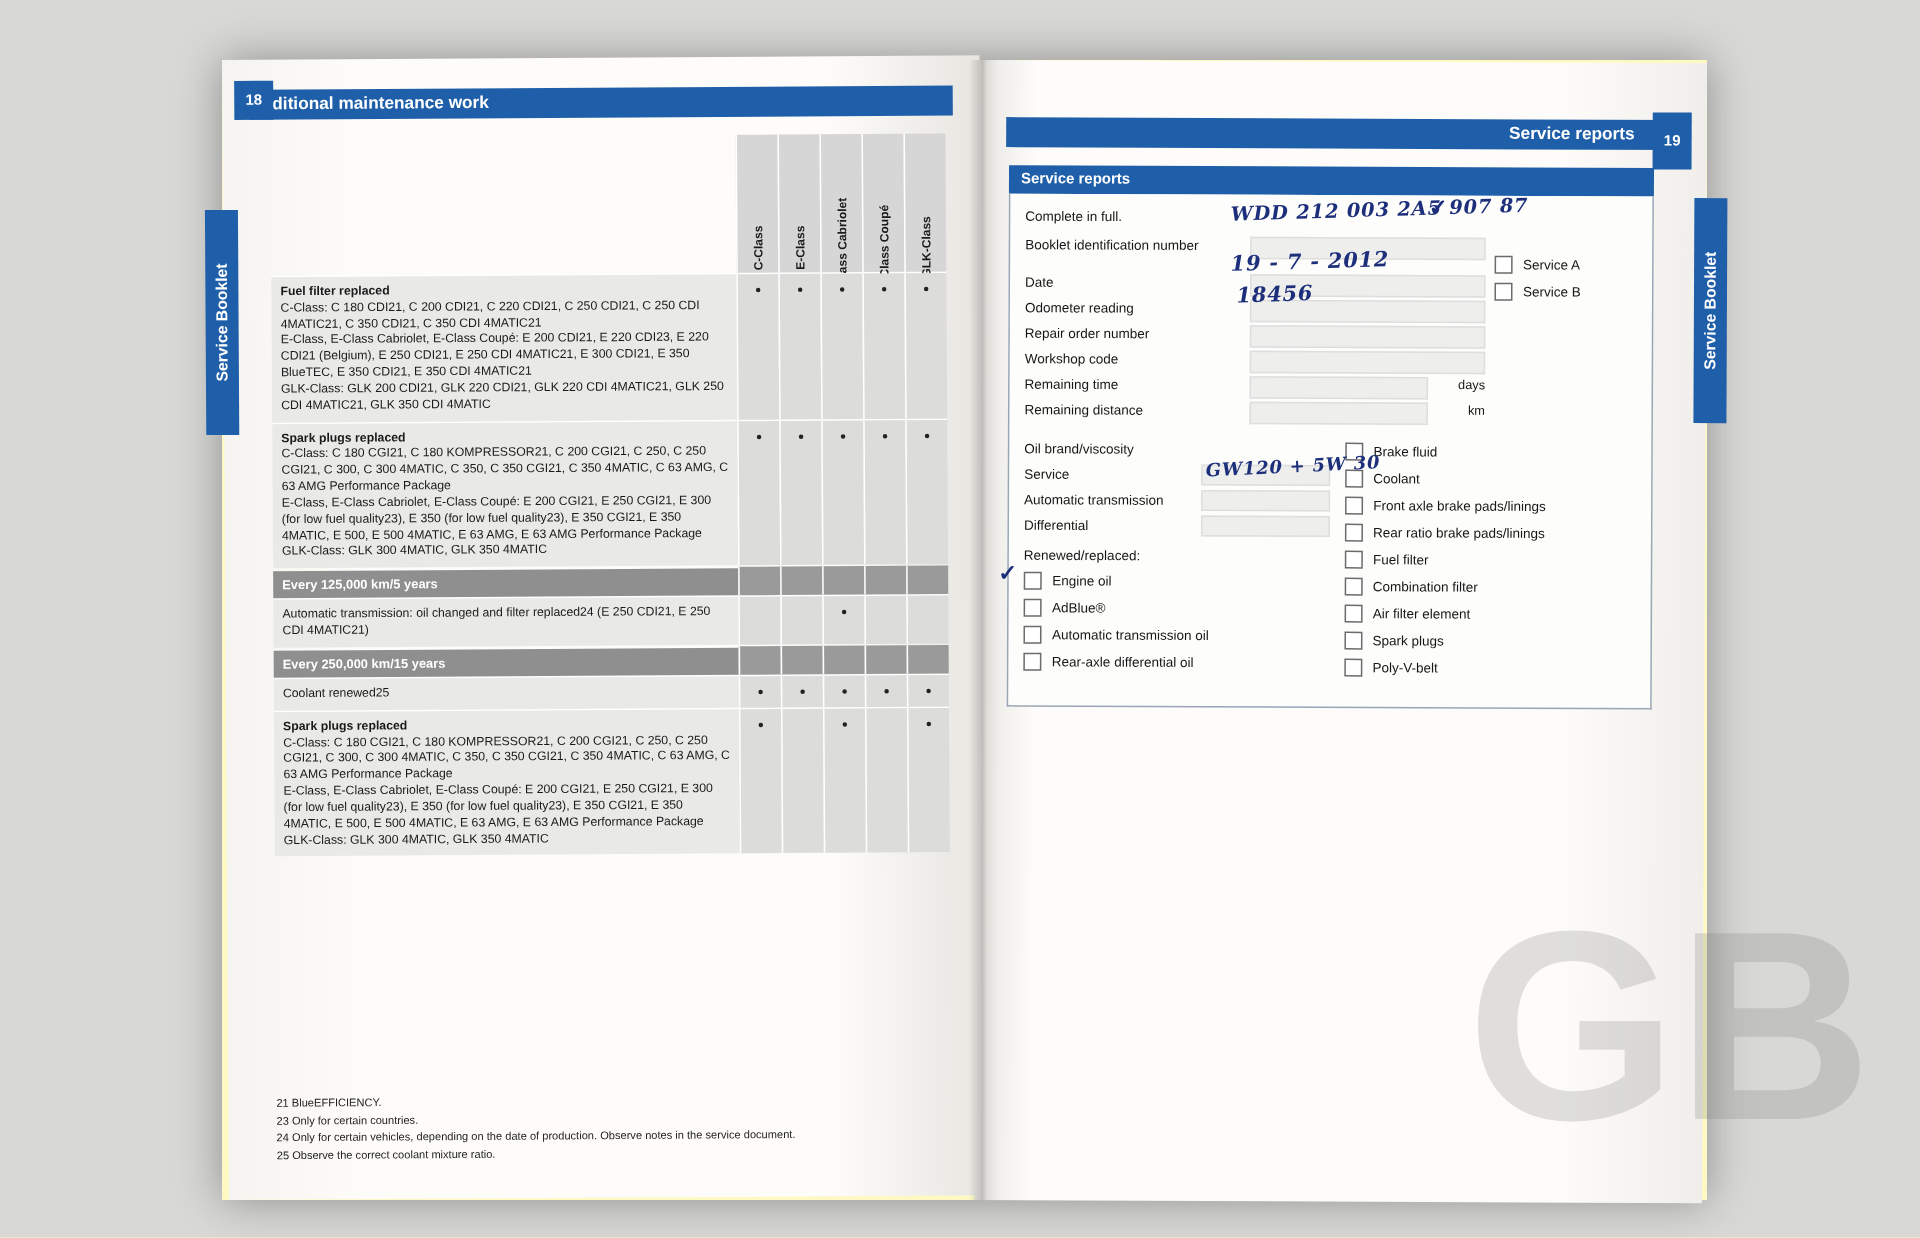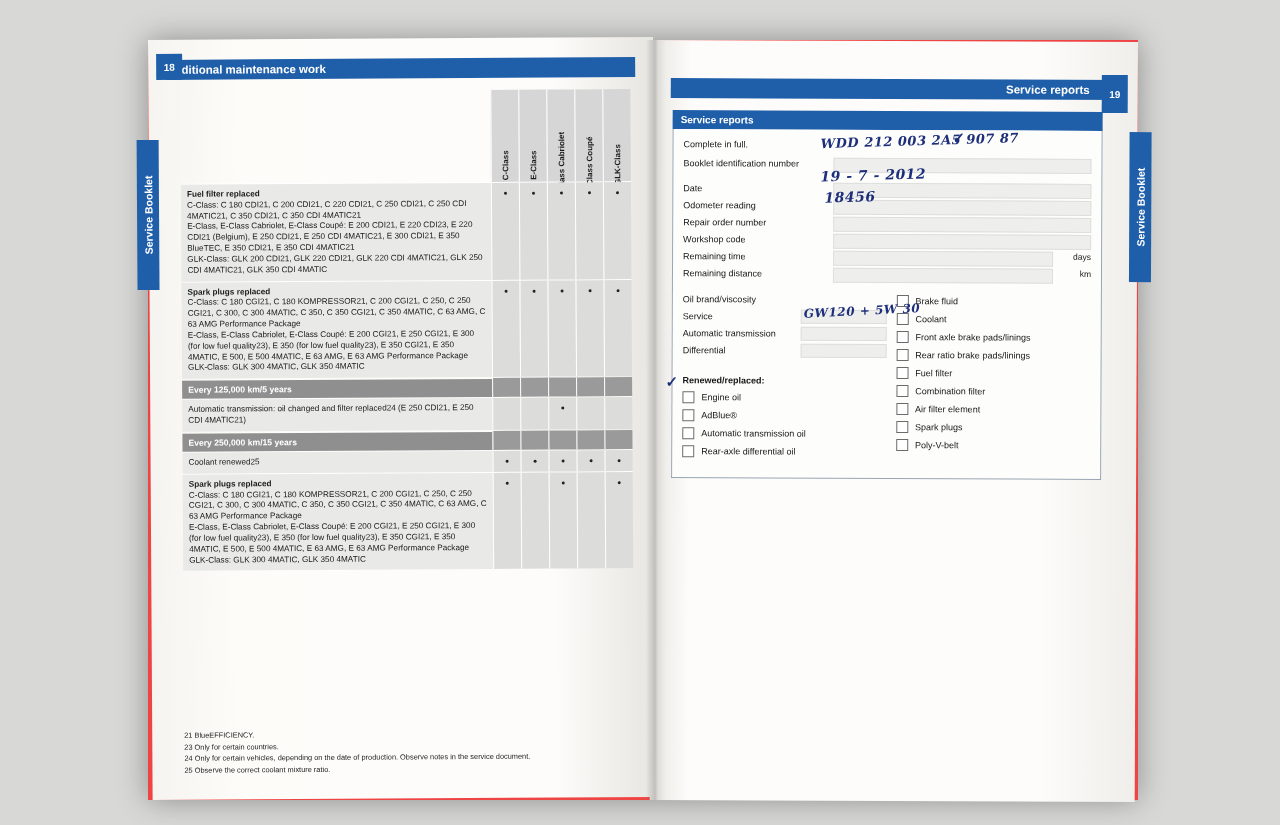--- a/index.html
+++ b/index.html
@@ -5,21 +5,21 @@
   html,body{margin:0;padding:0;}
   body{
     width:1280px;height:825px;overflow:hidden;
     background:#d8d8d6;
     font-family:"Liberation Sans", sans-serif;
     position:relative;
   }
   
   #booklet{
     position:absolute;left:148px;top:40px;width:990px;height:760px;
-    background:#ef4444;
+    background:#fef9c3;
     box-shadow:0 0 28px rgba(0,0,0,.35);
   }
   .page{position:absolute;top:0;bottom:0;background:#fbfaf7;}
   #leftpage{left:0;width:505px;
      background:linear-gradient(90deg,#f6f4f0 0%,#fdfcf9 18%,#fdfcfa 80%,#e7e5e0 100%);
      transform:rotate(-0.35deg);transform-origin:0 0;}
   #rightpage{left:505px;width:485px;
      background:linear-gradient(90deg,#e9e7e2 0%,#fdfcfa 8%,#fdfcfa 80%,#f0eeea 100%);
      transform:rotate(0.25deg);transform-origin:0 0;}
   #spine{position:absolute;left:498px;top:0;width:20px;height:100%;
@@ -76,21 +76,21 @@
   .complete{font-size:9px;margin-bottom:8px;}
   .frow{display:flex;align-items:flex-start;margin-bottom:2px;}
   .flab{width:150px;line-height:1.35;}
   .fbox{flex:1;height:13px;background:#eeeeec;border:1px solid #dedede;}
   .funit{width:34px;text-align:right;font-size:8.5px;padding-left:4px;}
   .twocol{display:flex;margin-top:10px;}
   .colL{width:215px;}
   .colR{width:205px;padding-left:10px;}
   .cbrow{display:flex;align-items:center;margin-bottom:5.5px;}
   .cb{width:10px;height:10px;border:1px solid #6b6b6b;background:#fff;margin-right:7px;flex:none;}
-  .sec{font-weight:bold;margin:18px 0 6px 0;}
+  .sec{font-weight:normal;margin:8px 0 6px 0;}
   .srow{display:flex;align-items:center;margin-bottom:3px;}
   .slab{width:118px;}
   .sbox{flex:1;height:12px;background:#eeeeec;border:1px solid #dedede;}
   .ab{display:flex;align-items:center;margin-bottom:6px;}
 
   
   .hw{position:absolute;font-family:"DejaVu Serif", serif;color:#1d2f7a;
       font-style:italic;font-weight:bold;letter-spacing:.5px;}
   .tick{position:absolute;color:#1d2f7a;font-size:15px;font-weight:bold;}
 
@@ -287,20 +287,30 @@
               <div class="fbox"></div>
               <div class="funit">days</div>
             </div>
             <div class="frow">
               <div class="flab">Remaining distance</div>
               <div class="fbox"></div>
               <div class="funit">km</div>
             </div>
           </div>
 
+          <div style="width:95px;padding-left:6px;padding-top:12px;">
+            <div class="cbrow">
+              <div class="cb"></div>
+              <span>Service A</span>
+            </div>
+            <div class="cbrow">
+              <div class="cb"></div>
+              <span>Service B</span>
+            </div>
+          </div>
         </div>
 
         <div class="twocol">
           <div class="colL">
             <div style="font-weight:normal;margin-bottom:5px;">Oil brand/viscosity</div>
             <div class="srow">
               <div class="slab">Service</div>
               <div class="sbox"></div>
             </div>
             <div class="srow">
@@ -379,13 +389,14 @@
     <div class="hw" style="left:152px;top:262px;font-size:12px;line-height:1.35;transform:rotate(-3deg);white-space:pre;">GW120 + 5W 30</div>
     <div class="tick" style="left:300px;top:88px;">✓</div>
     <div class="tick" style="left:14px;top:333px;">✓</div>
 
   </div>
 
   <div id="spine"></div>
 </div>
 
 <div id="wm">
+  <div id="wmlogo">GB</div>
 </div>
 
 </body></html>

